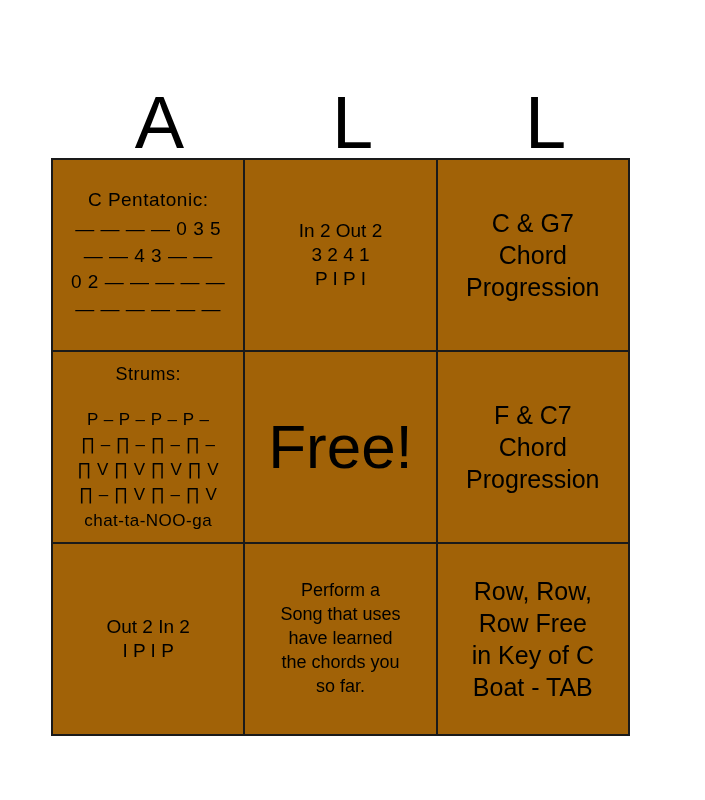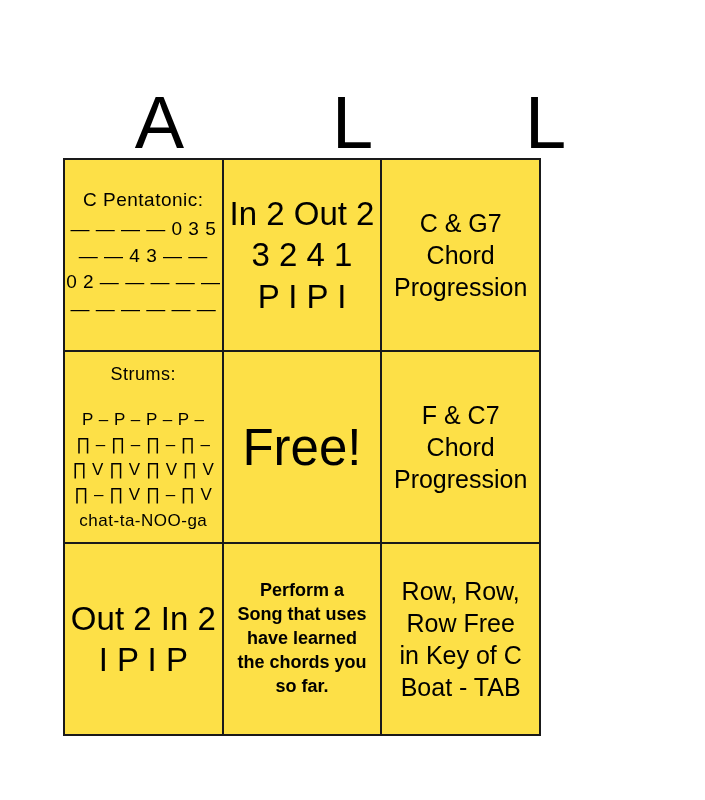--- a/index.html
+++ b/index.html
@@ -38,54 +38,54 @@
   }
   .header-letter {
     font-size: 74px;
     font-weight: 400;
     letter-spacing: 0px;
   }
 
   
   .grid {
     position: absolute;
-    left: 63px;
+    left: 51px;
     top: 158px;
-    width: 478px;
+    width: 579px;
     height: 578px;
     display: grid;
     grid-template-columns: 1fr 1fr 1fr;
     grid-template-rows: 1fr 1fr 1fr;
     border-top: 2px solid #1a1a1a;
     border-left: 2px solid #1a1a1a;
     box-sizing: border-box;
-    background: #fde047;
+    background: #a16207;
   }
   .cell {
     border-right: 2px solid #1a1a1a;
     border-bottom: 2px solid #1a1a1a;
     box-sizing: border-box;
     display: flex;
     flex-direction: column;
     align-items: center;
     justify-content: center;
     text-align: center;
     padding: 4px 5px;
     overflow: hidden;
   }
 
   .line { display: block; white-space: nowrap; }
 
   
-  .t-large  { font-size: 33px; line-height: 1.25; }
+  .t-large  { font-size: 19px; line-height: 1.25; }
   .t-med    { font-size: 25px; line-height: 1.28; }
-  .t-small  { font-size: 18px; line-height: 1.33; font-weight: bold; }
+  .t-small  { font-size: 18px; line-height: 1.33; }
   .t-tab    { font-size: 19px; line-height: 1.42; letter-spacing: 0.5px; }
   .t-strum  { font-size: 17px; line-height: 1.48; letter-spacing: 0.5px; }
-  .t-free   { font-size: 51px; line-height: 1.0; }
+  .t-free   { font-size: 62px; line-height: 1.0; }
 
   .cell-tab .line:first-child { margin-bottom: 2px; }
   .cell-strum .line:first-child { font-size: 18px; margin-bottom: 19px; }
 </style>
 </head>
 <body>
 
 <div id="card">
 
   <div class="header-row">

